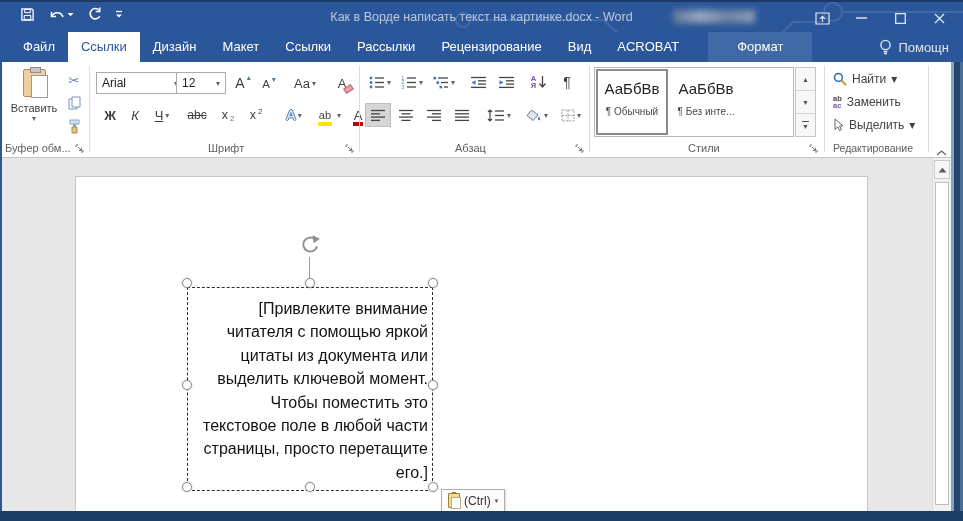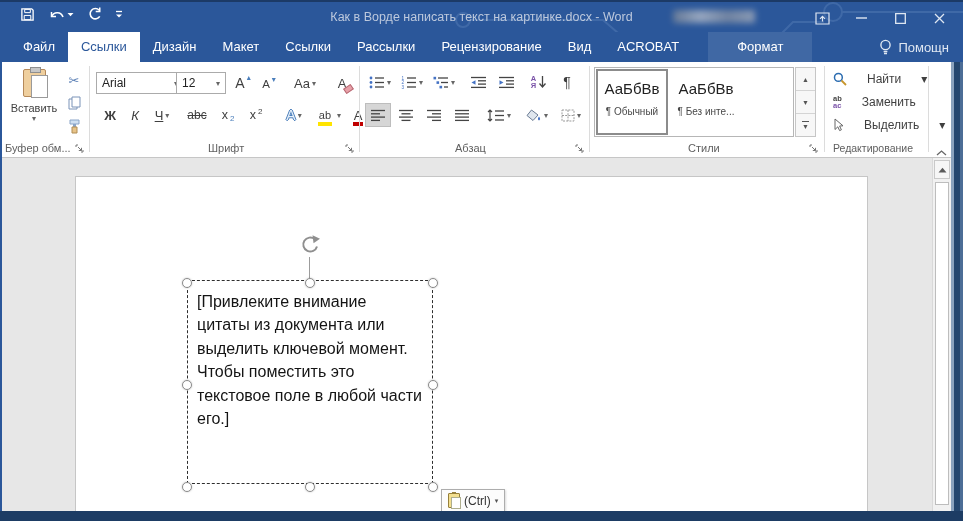--- a/index.html
+++ b/index.html
@@ -43,35 +43,35 @@
   .fx-outline { color:#e8f1fa; text-shadow:-1px 0 #4a7ebb, 1px 0 #4a7ebb, 0 -1px #4a7ebb, 0 1px #4a7ebb; }
   .bar-under { position:relative; display:inline-block; line-height:13px; }
   .bar-under i { position:absolute; left:-1px; right:-1px; bottom:-4px; height:4px; }
   .gallery { position:absolute; left:594px; top:5px; width:200px; height:70px; background:#fff; border:1px solid #b6b6b6; display:flex; }
   .style-item { height:100%; padding-top:12px; text-align:center; overflow:hidden; }
   .style-item .prev { font-size:15px; color:#222; white-space:nowrap; }
   .style-item .nm { font-size:10px; color:#494949; margin-top:9px; white-space:nowrap; }
   .gal-scroll { position:absolute; left:795px; top:5px; width:21px; height:70px; border:1px solid #c6c6c6; display:flex; flex-direction:column; }
   .gal-scroll > div { flex:1; background:#f7f7f7; border-bottom:1px solid #d4d4d4; display:flex; align-items:center; justify-content:center; font-size:7px; color:#555; }
   .gal-scroll > div:last-child { border-bottom:none; }
-  .edit-row { position:absolute; left:833px; display:flex; align-items:center; gap:20px; font-size:12px; color:#3f3f3f; white-space:nowrap; }
+  .edit-row { position:absolute; left:833px; display:flex; align-items:center; gap:5px; font-size:12px; color:#3f3f3f; white-space:nowrap; }
 
   
   .docarea { position:absolute; left:0; top:158px; right:0; bottom:10px; background:#e7e7e7; }
   .page { position:absolute; left:75px; top:18px; width:793px; bottom:0; background:#fff; border:1px solid #c6c6c6; border-bottom:none; }
   .edge-left { position:absolute; left:0; top:62px; bottom:10px; width:2px; background:#2b579a; z-index:6; }
   .edge-right { position:absolute; right:0; top:62px; bottom:10px; width:12px; z-index:6;
     background:linear-gradient(90deg,#8aa2bd 0 3px,#24466e 3px 9px,#4c6d96 9px 12px); }
   .scrollbar { position:absolute; right:12px; top:0; bottom:0; width:19px; background:#f1f1f1; border-left:1px solid #d9d9d9; z-index:5; }
   .sb-up { position:absolute; left:1px; right:1px; top:2px; height:19px; background:#f6f6f6; border:1px solid #c9c9c9; display:flex; align-items:center; justify-content:center; }
   .sb-thumb { position:absolute; left:2px; right:2px; top:24px; bottom:6px; background:#ffffff; border:1px solid #bdbdbd; }
   .bottomstrip { position:absolute; left:0; right:0; bottom:0; height:10px; background:#1d3c64; z-index:7; }
 
   
-  .textbox { position:absolute; left:187px; top:122px; width:246px; height:204px; border:1px dashed #2e2e2e; z-index:3; }
+  .textbox { position:absolute; left:187px; top:129px; width:246px; height:204px; border:1px dashed #2e2e2e; z-index:3;text-align:right; }
   .tb-text { position:absolute; left:9px; top:9px; right:4px; font-size:16px; line-height:23.4px; color:#141414; }
   .handle { position:absolute; width:10px; height:10px; border-radius:50%; background:#fff; border:1.5px solid #8c8c8c; transform:translate(-50%,-50%); box-shadow:0 0 2px rgba(0,0,0,.25); z-index:4; }
   .rotate-stem { position:absolute; left:309px; top:99px; width:1px; height:26px; background:#9c9c9c; z-index:3; }
   .rotate-handle { position:absolute; left:298px; top:76px; z-index:4; }
   .paste-opts { position:absolute; left:441px; top:331px; height:23px; background:#fcfcfc; border:1px solid #adadad; box-shadow:1px 1px 2px rgba(0,0,0,.15); display:flex; align-items:center; gap:4px; padding:0 6px; font-size:12px; color:#333; z-index:5; }
   .clip-mini { position:relative; width:12px; height:15px; background:#f3df8f; border:1px solid #97803b; border-radius:1px; }
   .clip-mini::before { content:""; position:absolute; left:3px; top:-2px; width:4px; height:2px; background:#97803b; }
   .clip-mini::after { content:""; position:absolute; left:2px; top:3px; width:8px; height:10px; background:#fff; border:1px solid #aeae8e; }
   svg line, svg path, svg rect, svg circle { vector-effect: non-scaling-stroke; }
 </style>
@@ -480,24 +480,26 @@
     <div class="rotate-handle">
       <svg width="24" height="22" viewBox="0 0 24 22">
           <path d="M16.8 5.2 A7 7 0 1 0 19 12.5" fill="none" stroke="#8f8f8f" stroke-width="2"></path>
           <path d="M14.5 1.2 L22 4.8 L15.5 9.2 Z" fill="#8f8f8f"></path>
         </svg>
     </div>
     <div class="rotate-stem"></div>
     <div class="textbox">
       <div class="tb-text">
         <div>[Привлеките внимание</div>
+        <div>читателя с помощью яркой</div>
         <div>цитаты из документа или</div>
         <div>выделить ключевой момент.</div>
         <div>Чтобы поместить это</div>
         <div>текстовое поле в любой части</div>
+        <div>страницы, просто перетащите</div>
         <div>его.]</div>
       </div>
     </div>
     <div class="handle" style="left:187px;top:125px"></div>
     <div class="handle" style="left:310px;top:125px"></div>
     <div class="handle" style="left:433px;top:125px"></div>
     <div class="handle" style="left:187px;top:227px"></div>
     <div class="handle" style="left:433px;top:227px"></div>
     <div class="handle" style="left:187px;top:329px"></div>
     <div class="handle" style="left:310px;top:329px"></div>

